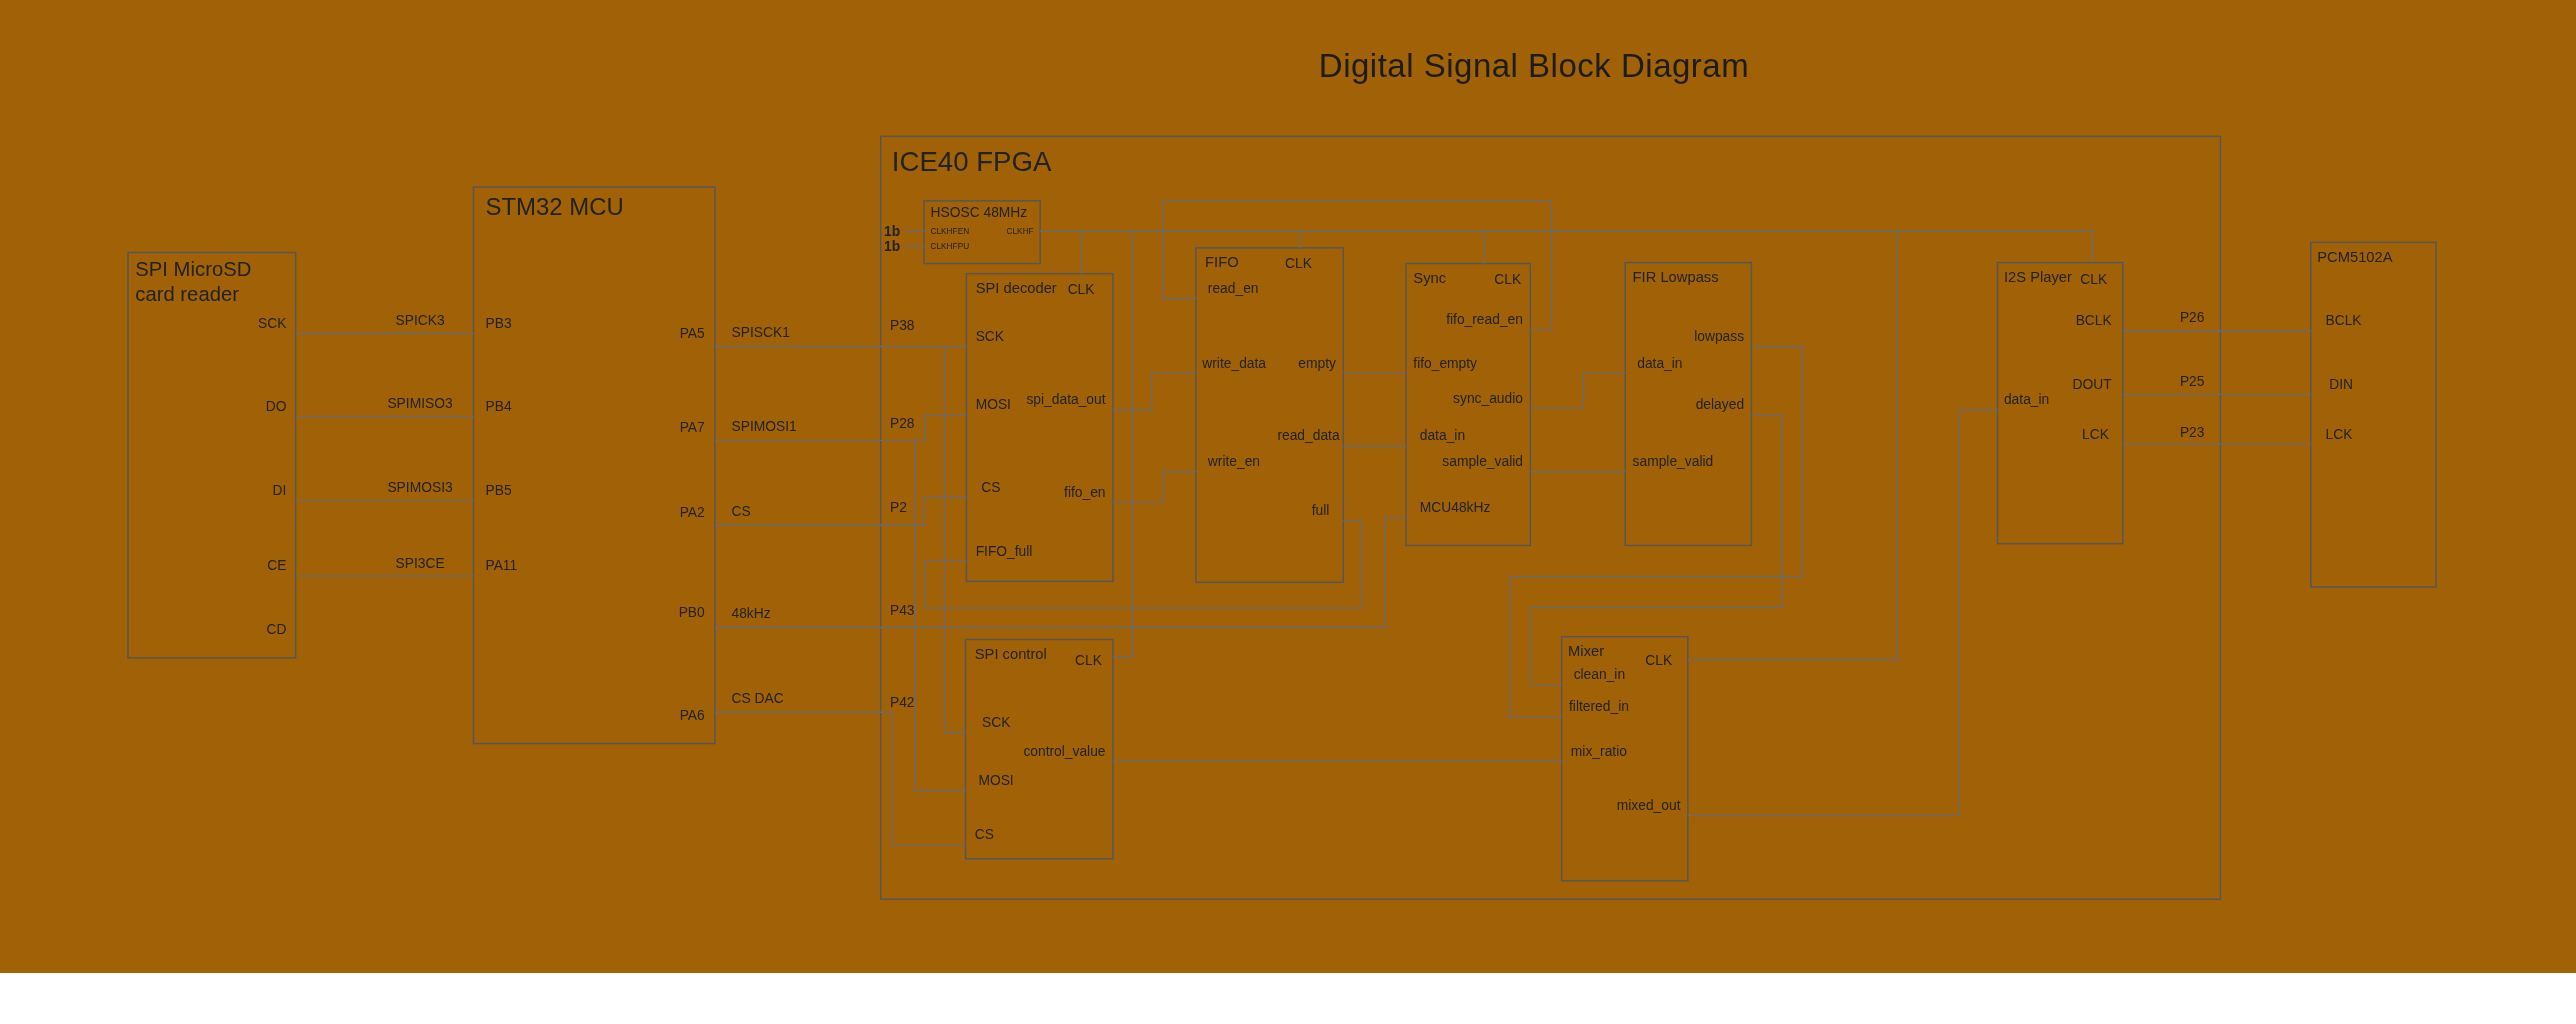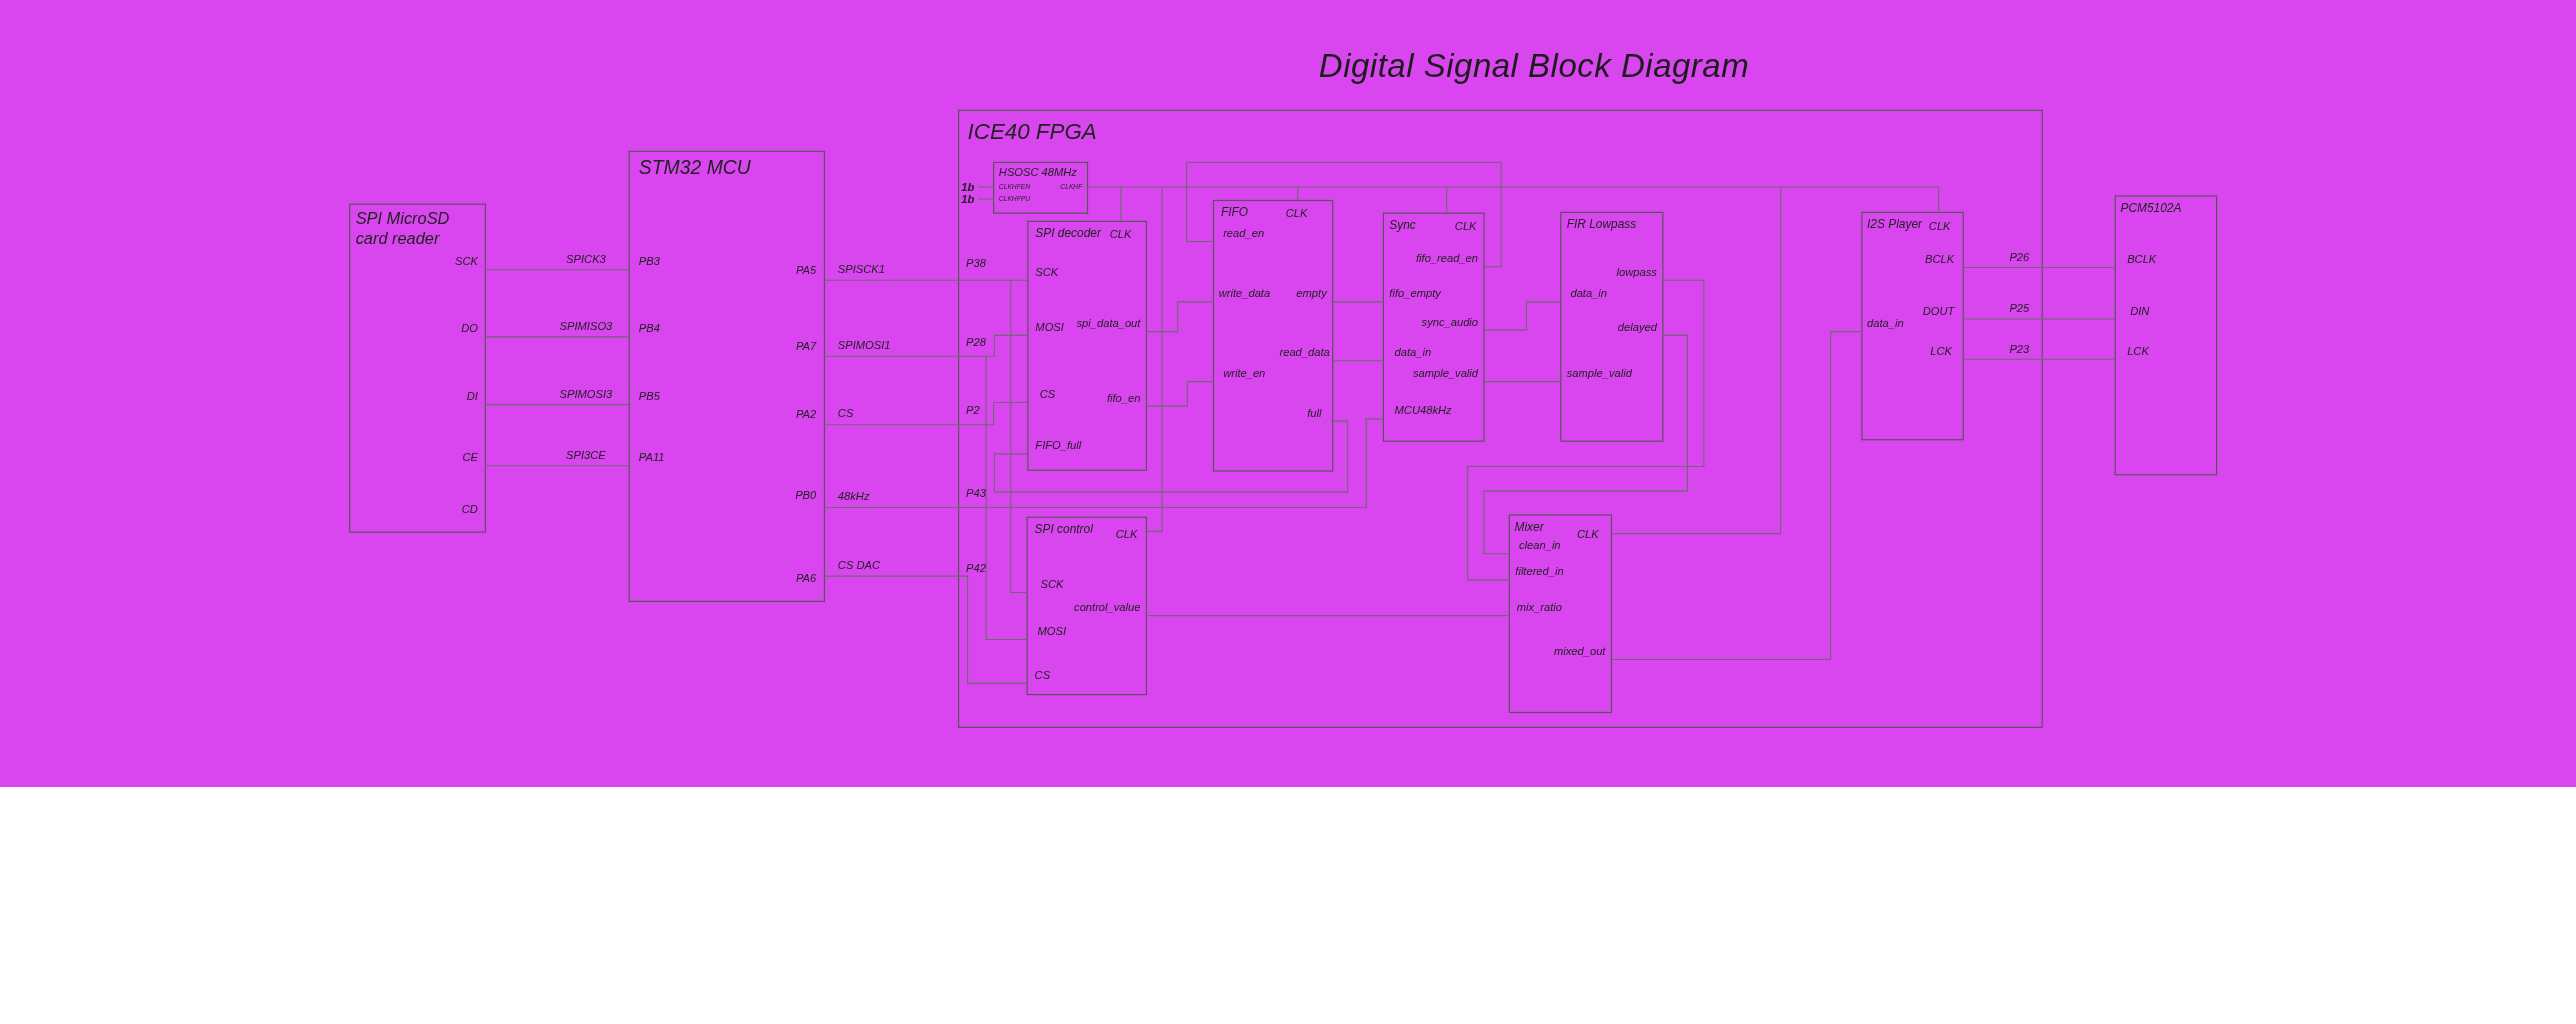--- a/index.html
+++ b/index.html
@@ -1,17 +1,17 @@
 <!DOCTYPE html>
 <html><head>
 <meta charset="utf-8">
 <style>
   html,body{margin:0;padding:0;background:#ffffff;}
-  .canvas{position:relative;width:2576px;height:787px;background:#d946ef;overflow:hidden;
-          font-family:"Liberation Sans",sans-serif;font-style:italic;}
+  .canvas{position:relative;width:2576px;height:973px;background:#a16207;overflow:hidden;
+          font-family:"Liberation Sans",sans-serif;}
   .title{position:absolute;left:1262px;top:47px;width:544px;text-align:center;
          font-size:33px;color:#1c1c1c;letter-spacing:0.5px;}
   svg{position:absolute;left:0;top:0;width:100%;height:100%;}
   svg rect{fill:none;stroke:#565656;stroke-width:1.6px;}
   svg polyline{fill:none;stroke:#6b6b6b;stroke-width:1.5px;}
   svg text{fill:#222222;font-family:"Liberation Sans",sans-serif;}
 </style>
 </head>
 <body>
 

